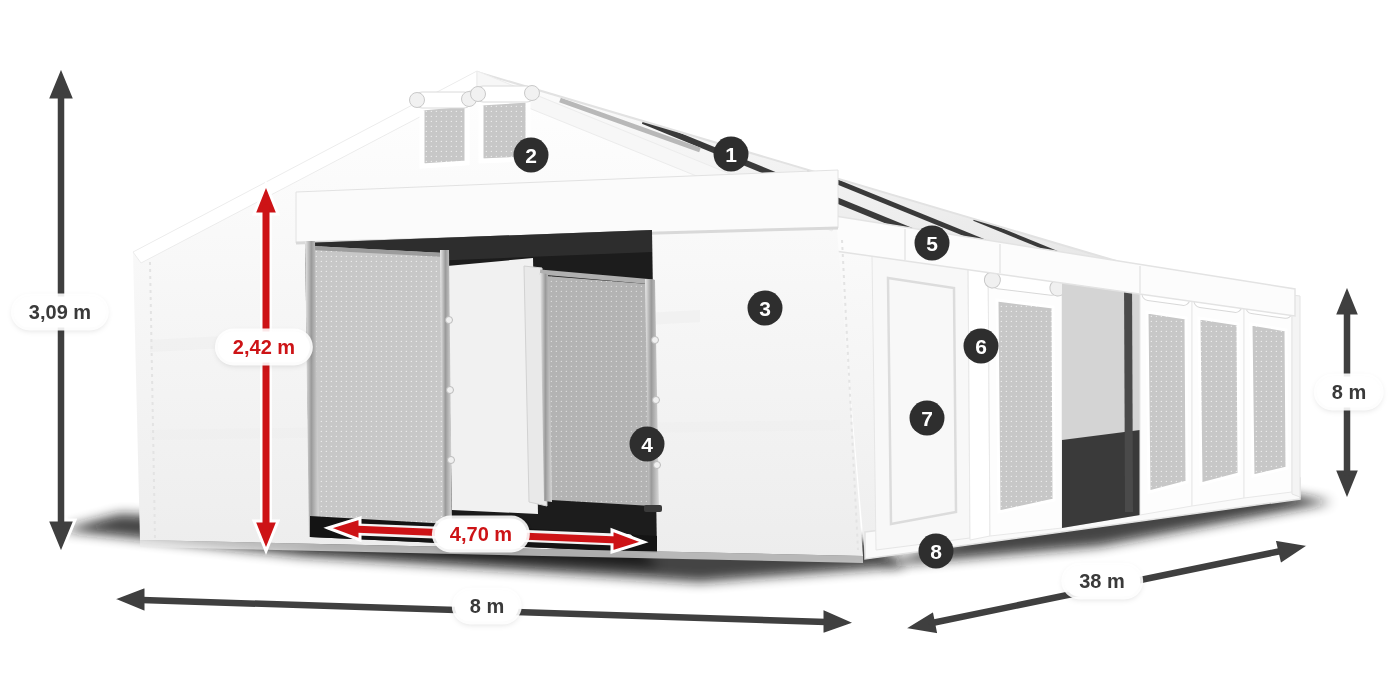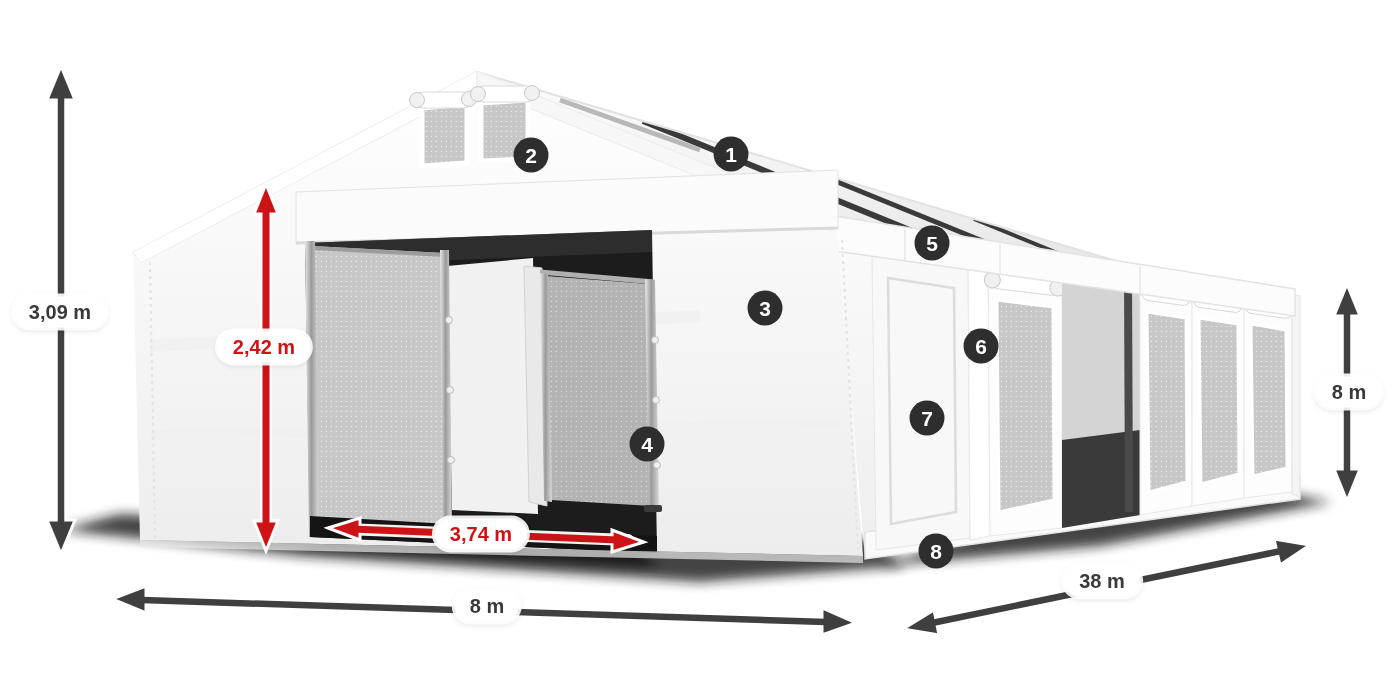--- a/index.html
+++ b/index.html
@@ -249,21 +249,21 @@
         <line x1="345" y1="529" x2="628" y2="540" stroke="#ffffff" stroke-width="12" opacity="0.95"></line>
         <polygon points="328,528 360,540 360,518" fill="#cd1316" stroke="#ffffff" stroke-width="3"></polygon>
         <polygon points="644,542 612,552 612,530" fill="#cd1316" stroke="#ffffff" stroke-width="3"></polygon>
         <line x1="352" y1="529" x2="618" y2="540" stroke="#cd1316" stroke-width="7"></line>
       </g>
     </g>
   </svg>
 
   <div class="pill" style="left:60px;top:312px">3,09 m</div>
   <div class="pill red" style="left:264px;top:347px">2,42 m</div>
-  <div class="pill red" style="left:481px;top:534px">3,74 m</div>
+  <div class="pill red" style="left:481px;top:534px">4,70 m</div>
   <div class="pill" style="left:487px;top:606px">8 m</div>
   <div class="pill" style="left:1102px;top:581px">38 m</div>
   <div class="pill" style="left:1349px;top:392px">8 m</div>
 
   <div class="badge" style="left:731px;top:154px">1</div>
   <div class="badge" style="left:531px;top:155px">2</div>
   <div class="badge" style="left:765px;top:308px">3</div>
   <div class="badge" style="left:647px;top:444px">4</div>
   <div class="badge" style="left:932px;top:243px">5</div>
   <div class="badge" style="left:981px;top:346px">6</div>

